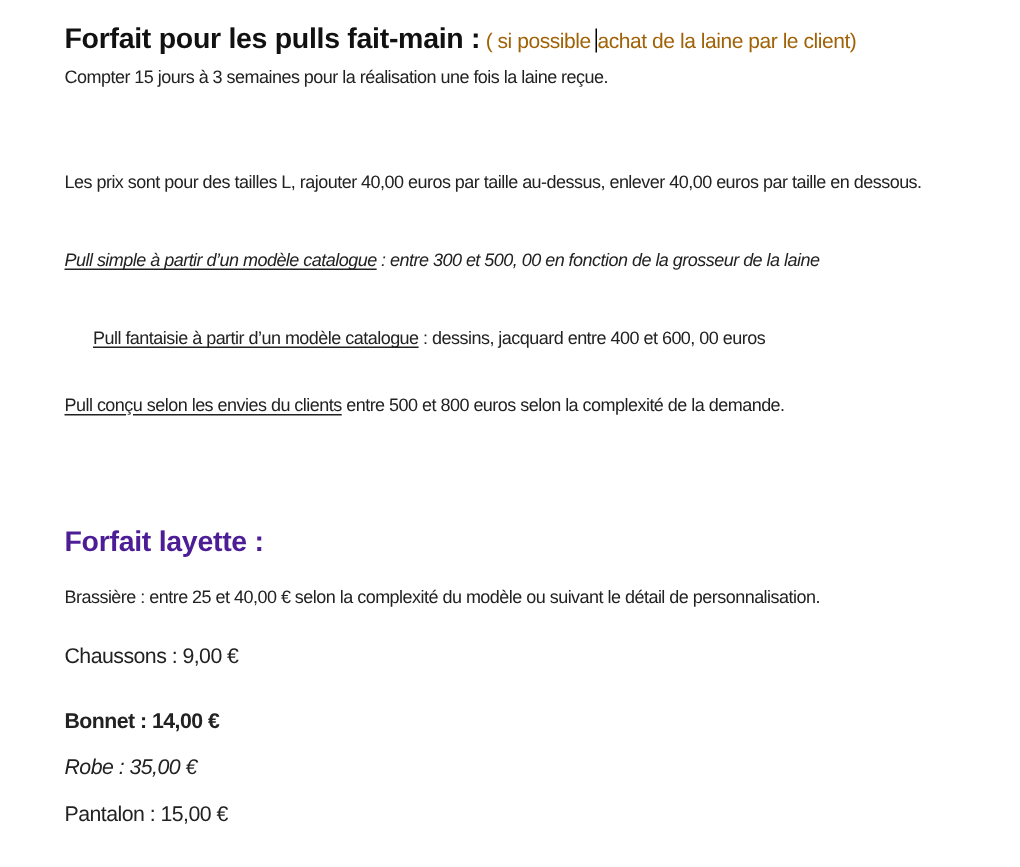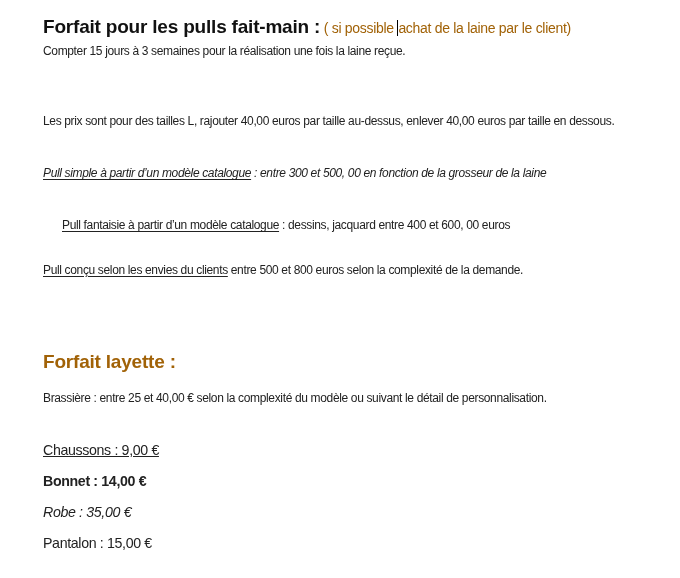--- a/index.html
+++ b/index.html
@@ -56,21 +56,21 @@
     .u {
       text-decoration: underline;
       text-underline-offset: 2px;
     }
     .h2 {
       position: absolute;
       left: 0;
       top: 351px;
       font-size: 19px;
       font-weight: bold;
-      color: #a16207;
+      color: #4c1d95;
       letter-spacing: -0.2px;
     }
     .item {
       position: absolute;
       left: 0;
       font-size: 14.2px;
       line-height: 21px;
       letter-spacing: -0.35px;
       color: #222;
     }
@@ -96,18 +96,18 @@
     <span class="u">Pull fantaisie à partir d’un modèle catalogue</span><span> : dessins, jacquard entre 400 et 600, 00 euros</span>
   </div>
 
   <div class="p" style="top:260px;">
     <span class="u">Pull conçu selon les envies du clients</span><span>  entre 500 et 800 euros selon la complexité de la demande.</span>
   </div>
 
   <div class="h2">Forfait layette :</div>
 
   <div class="p" style="top:388px;">Brassière :  entre 25 et 40,00 € selon la complexité du modèle ou suivant le détail de personnalisation.</div>
-  <div class="item" style="top:440px;text-decoration:underline;">Chaussons : 9,00 €</div>
+  <div class="item" style="top:428px;">Chaussons : 9,00 €</div>
   <div class="item" style="top:471px;font-weight:bold;">Bonnet : 14,00 €</div>
   <div class="item" style="top:502px;font-style:italic;">Robe : 35,00 €</div>
   <div class="item" style="top:533px;">Pantalon : 15,00 €</div>
 
 </div>
 
 </body></html>

